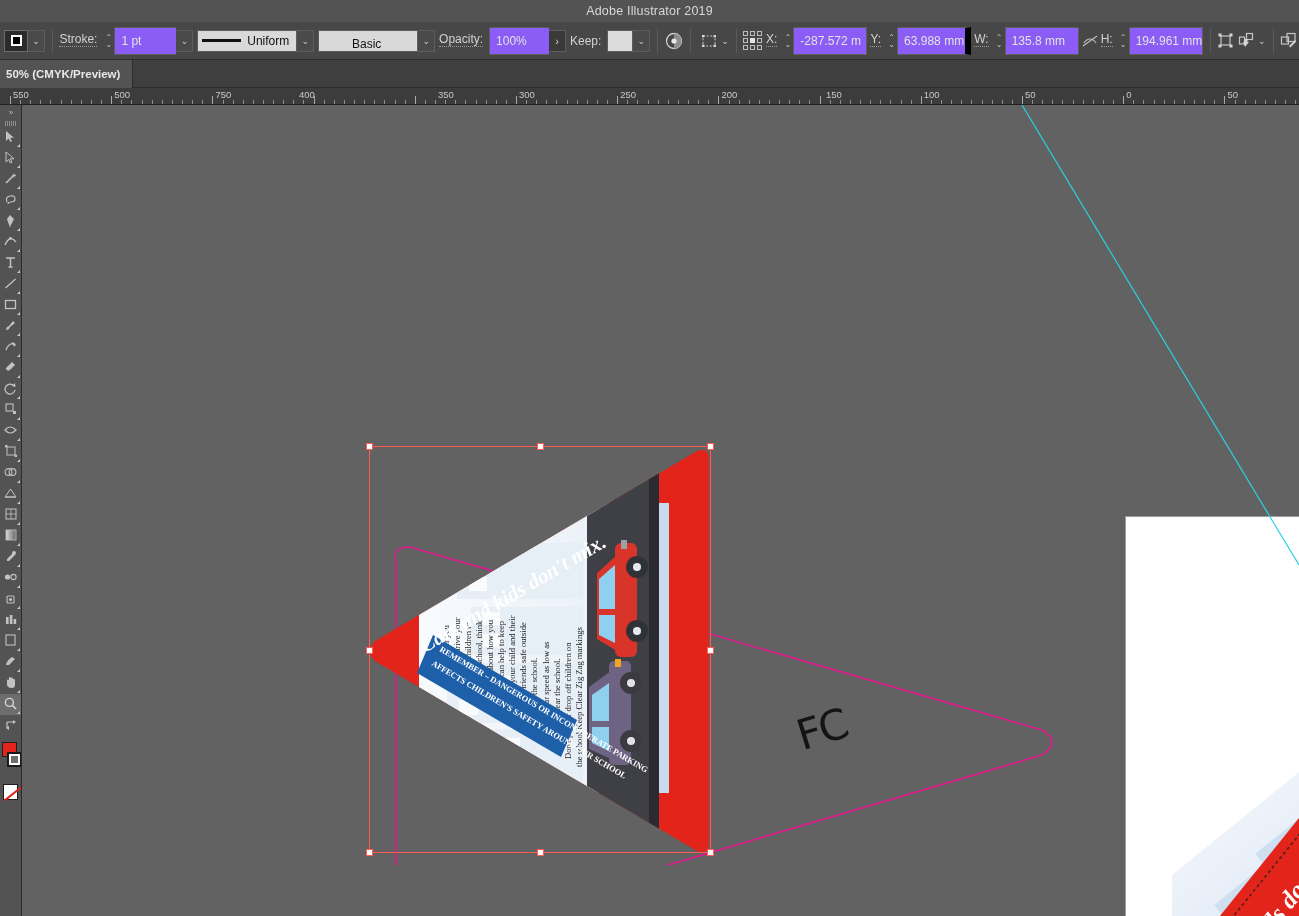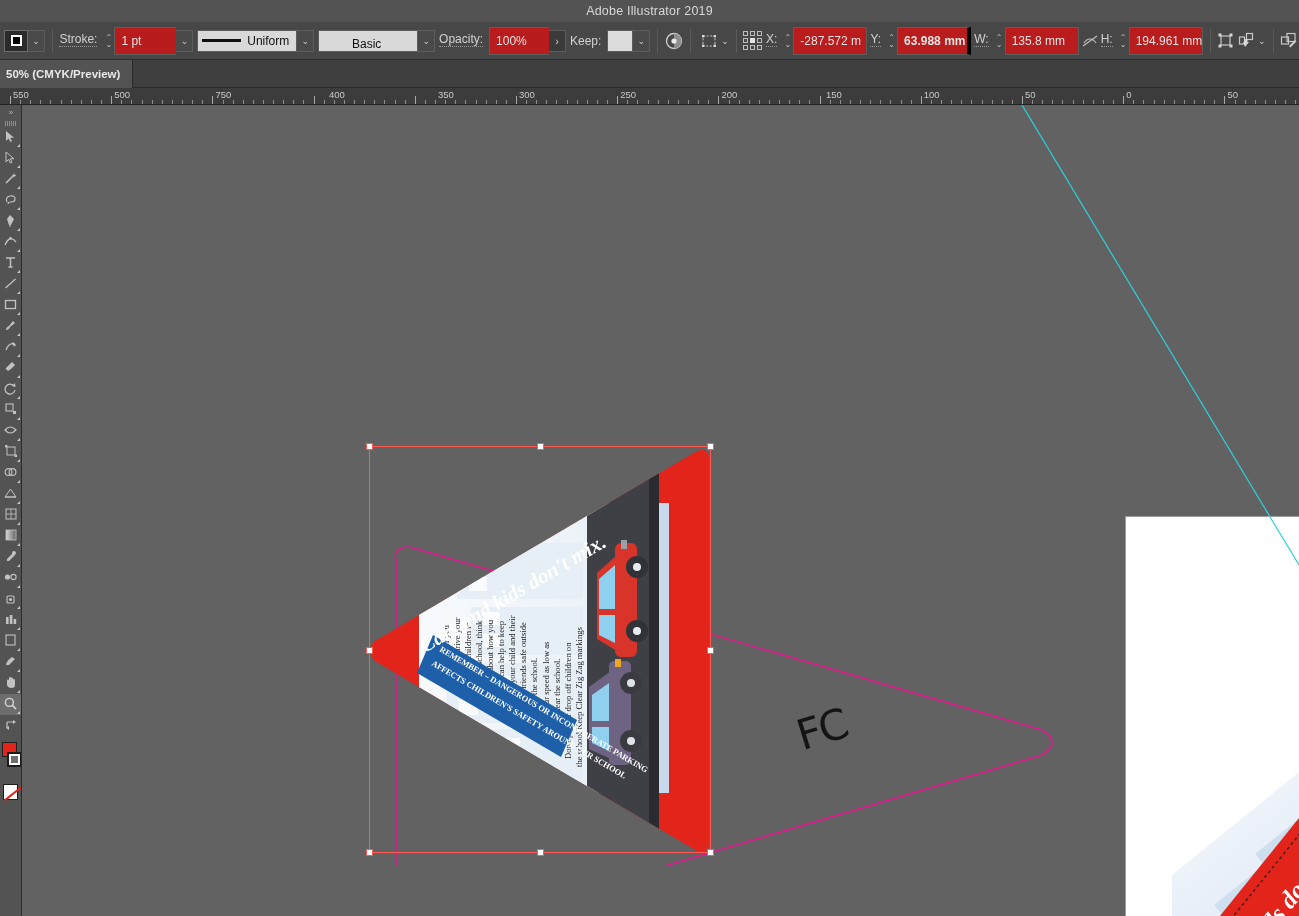--- a/index.html
+++ b/index.html
@@ -32,21 +32,21 @@
     display:flex; align-items:center; justify-content:center;
   }
   .swatchbtn .inner { width:11px; height:11px; border:2px solid #fff; background:#000; }
 
   .caret {
     width:17px; height:22px; background:#4a4a4a; border:1px solid #5d5d5d; border-left:none;
     display:flex; align-items:center; justify-content:center; color:#cfcfcf; font-size:9px;
   }
 
   .field {
-    height:28px; background:#b91c1c; border:1px solid #5d5d5d; color:#e2e2e2;
+    height:28px; background:#8b5cf6; border:1px solid #5d5d5d; color:#e2e2e2;
     display:flex; align-items:center; padding:0 6px; font-size:12px; white-space:nowrap;
   }
   .stepper {
     width:11px; height:22px; display:flex; flex-direction:column;
     align-items:center; justify-content:center; color:#c9c9c9; line-height:7px; font-size:8px;
   }
   .combo { display:flex; align-items:center; }
   .combo .field { border-right:none; }
 
   .strokebox {
@@ -305,21 +305,21 @@
   </div>
 
   <div style="width:8px;"></div>
 
   <span class="lbl dot">Y:</span>
   <div class="combo" style="margin-left:5px;">
     <div class="stepper">
         <span>⌃</span>
         <span>⌄</span>
       </div>
-    <div class="field" style="width:74px;border-right:4px solid #000000;font-weight:bold;">63.988 mm</div>
+    <div class="field" style="width:74px;border-right:6px solid #000000;">63.988 mm</div>
   </div>
 
   <div style="width:8px;"></div>
 
   <span class="lbl dot">W:</span>
   <div class="combo" style="margin-left:5px;">
     <div class="stepper">
         <span>⌃</span>
         <span>⌄</span>
       </div>
@@ -411,21 +411,21 @@
     <div class="tick min" style="left: 222.52px;"></div>
     <div class="tick min" style="left: 232.64px;"></div>
     <div class="tick min" style="left: 242.76px;"></div>
     <div class="tick min" style="left: 252.88px;"></div>
     <div class="tick min" style="left: 263px;"></div>
     <div class="tick min" style="left: 273.12px;"></div>
     <div class="tick min" style="left: 283.24px;"></div>
     <div class="tick min" style="left: 293.36px;"></div>
     <div class="tick min" style="left: 303.48px;"></div>
     <div class="tick maj" style="left: 313.6px;"></div>
-    <div class="num" style="left: 329px;">400</div>
+    <div class="num" style="left: 299px;">400</div>
     <div class="tick min" style="left: 323.72px;"></div>
     <div class="tick min" style="left: 333.84px;"></div>
     <div class="tick min" style="left: 343.96px;"></div>
     <div class="tick min" style="left: 354.08px;"></div>
     <div class="tick min" style="left: 364.2px;"></div>
     <div class="tick min" style="left: 374.32px;"></div>
     <div class="tick min" style="left: 384.44px;"></div>
     <div class="tick min" style="left: 394.56px;"></div>
     <div class="tick min" style="left: 404.68px;"></div>
     <div class="tick maj" style="left: 414.8px;"></div>

